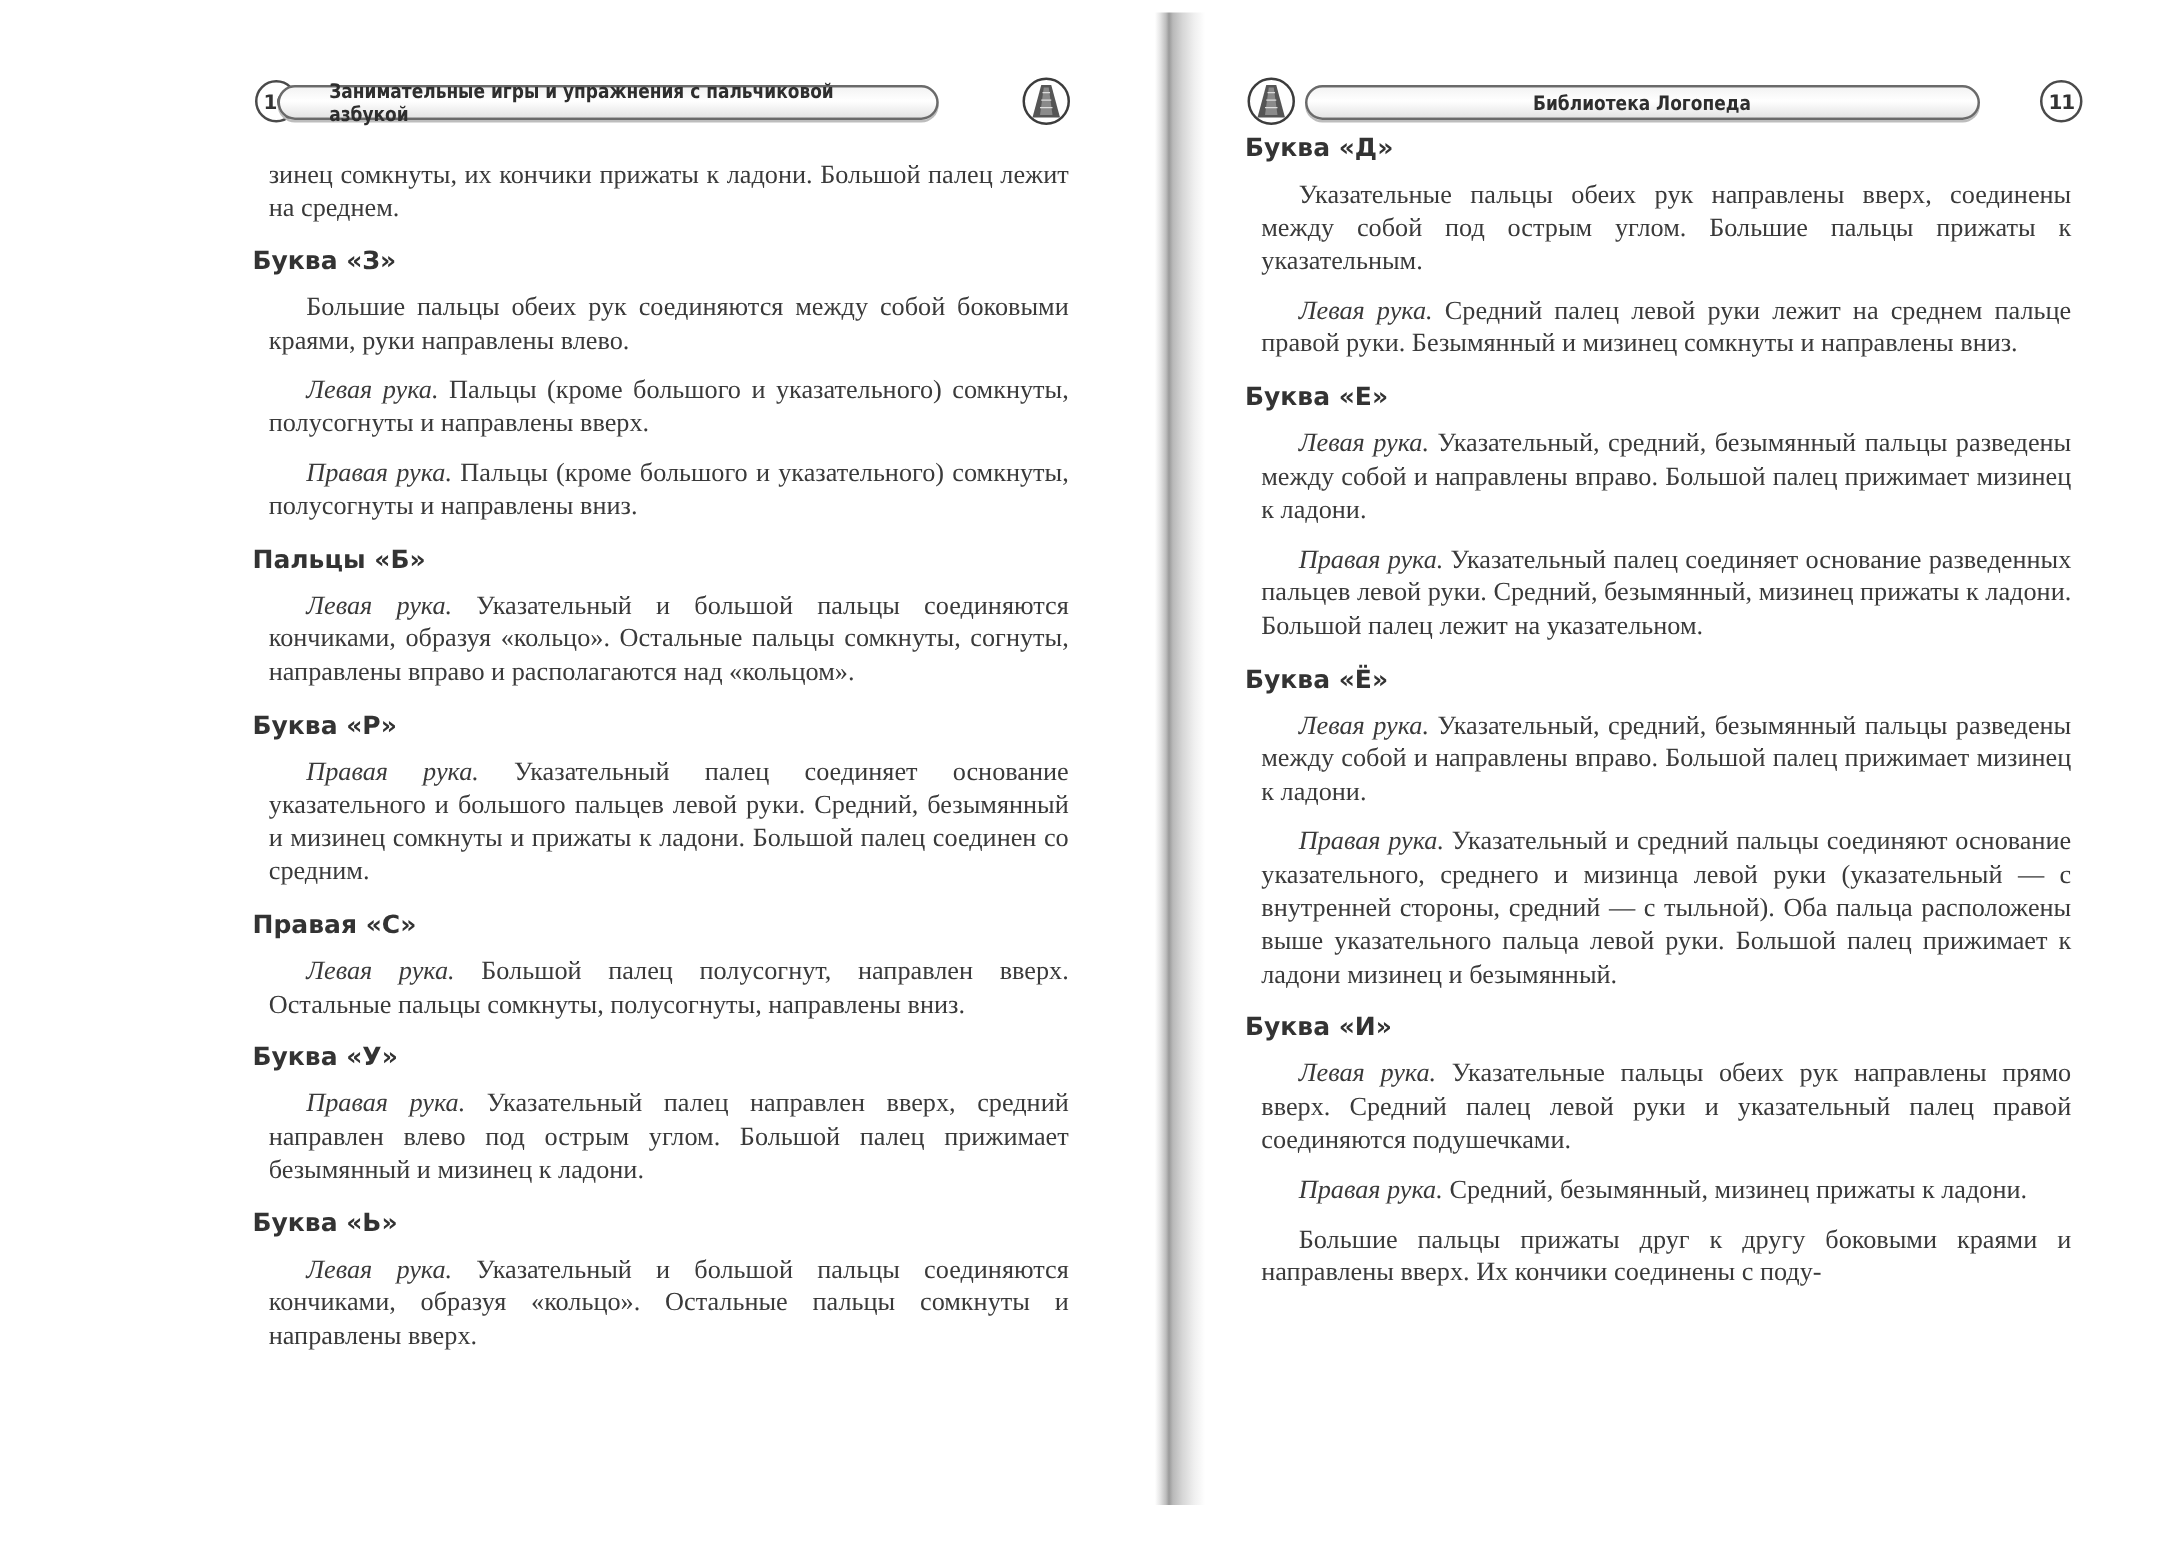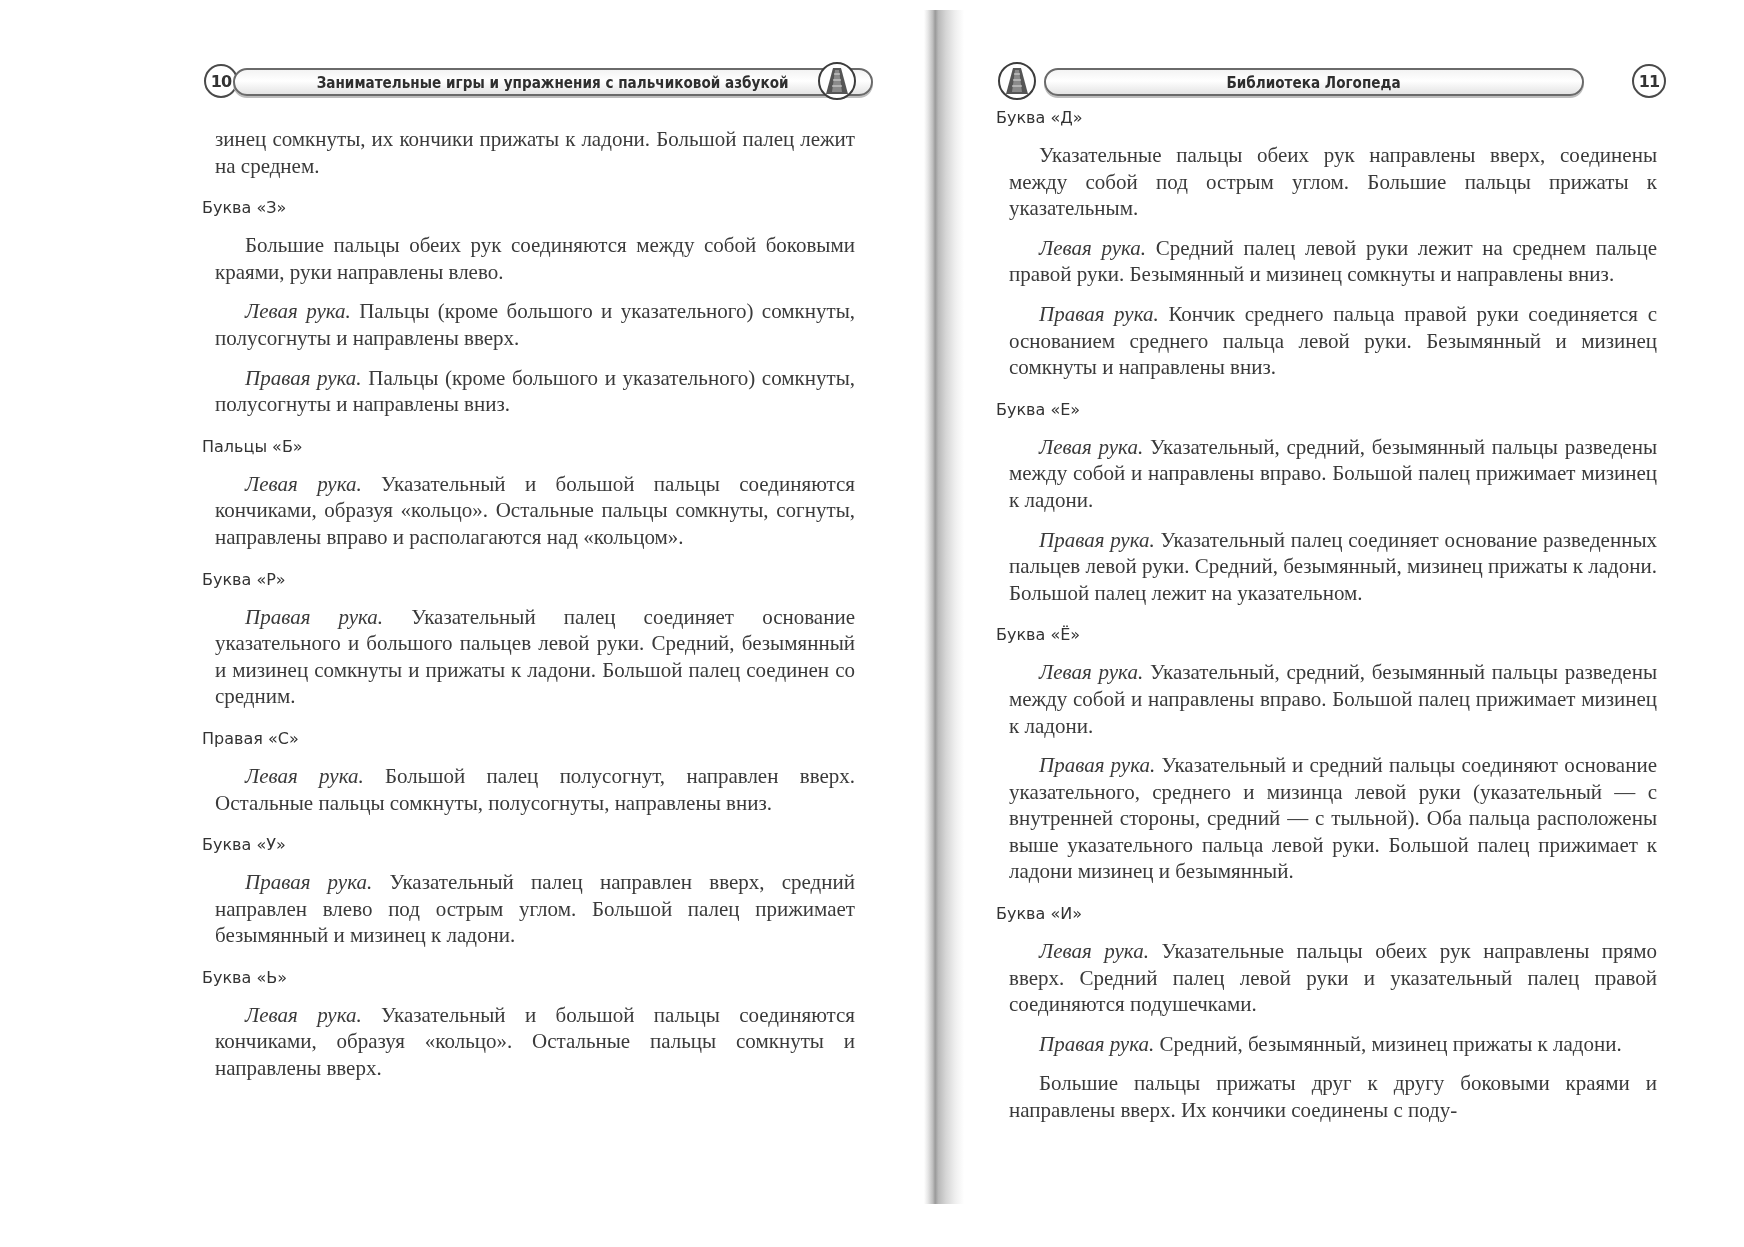--- a/index.html
+++ b/index.html
@@ -90,21 +90,21 @@
     height: 38px;
     border: 2px solid #3c3c3c;
     border-radius: 50%;
     box-sizing: border-box;
     background: #fff;
     overflow: hidden;
   }
   .logo svg { display: block; width: 100%; height: 100%; }
 
   .page-left .pagenum { left: 4px; }
-  .page-left .runner { left: 33px; width: 640px; transform-origin: left center; transform: none; text-align: center; }
+  .page-left .runner { left: 22px; width: 529px; transform-origin: left center; transform: none; }
   .page-left .runner span { display: inline-block; transform: scaleX(0.85); }
   .page-left .logo { left: 618px; }
 
   .page-right .logo { left: 4px; }
   .page-right .runner { left: 50px; width: 540px; transform: none; }
   .page-right .runner span { display: inline-block; transform: scaleX(0.85); }
   .page-right .pagenum { left: 638px; }
 
   
   .body {
@@ -118,22 +118,22 @@
     hyphens: manual;
   }
   .page-right .body { top: 107px; }
   .body p {
     margin: 13px;
     text-indent: 30px;
   }
   .body p.cont { text-indent: 0; }
   .body .heading {
     font-family: "DejaVu Sans", sans-serif;
-    font-weight: normal;
-    font-size: 16px;
+    font-weight: bold;
+    font-size: 20px;
     color: #333;
     margin: 18px 0 10px 0;
     line-height: 22px;
     text-indent: 0;
   }
   .page-right .body .heading:first-child { margin-top: 0; }
   .body em {
     font-style: italic;
   }
 </style>
@@ -191,21 +191,20 @@
       </div>
       <div class="runner">
         <span>Библиотека Логопеда</span>
       </div>
       <div class="pagenum">11</div>
     </div>
     <div class="body" id="right-body">
         <div class="heading">Буква «Д»</div>
         <p><span>Указательные пальцы обеих рук направлены вверх, соединены между собой под острым углом. Большие пальцы прижаты к указательным.</span></p>
         <p><em>Левая рука.</em><span> Средний палец левой руки лежит на среднем пальце правой руки. Безымянный и мизинец сомкнуты и направлены вниз.</span></p>
-        <p><em>Правая рука.</em><span> Кончик среднего пальца правой руки соединяется с основанием среднего пальца левой руки. Безымянный и мизинец сомкнуты и направлены вниз.</span></p>
         <div class="heading">Буква «Е»</div>
         <p><em>Левая рука.</em><span> Указательный, средний, безымянный пальцы разведены между собой и направлены вправо. Большой палец прижимает мизинец к ладони.</span></p>
         <p><em>Правая рука.</em><span> Указательный палец соединяет основание разведенных пальцев левой руки. Средний, безымянный, мизинец прижаты к ладони. Большой палец лежит на указательном.</span></p>
         <div class="heading">Буква «Ё»</div>
         <p><em>Левая рука.</em><span> Указательный, средний, безымянный пальцы разведены между собой и направлены вправо. Большой палец прижимает мизинец к ладони.</span></p>
         <p><em>Правая рука.</em><span> Указательный и средний пальцы соединяют основание указательного, среднего и мизинца левой руки (указательный — с внутренней стороны, средний — с тыльной). Оба пальца расположены выше указательного пальца левой руки. Большой палец прижимает к ладони мизинец и безымянный.</span></p>
         <div class="heading">Буква «И»</div>
         <p><em>Левая рука.</em><span> Указательные пальцы обеих рук направлены прямо вверх. Средний палец левой руки и указательный палец правой соединяются подушечками.</span></p>
         <p><em>Правая рука.</em><span> Средний, безымянный, мизинец прижаты к ладони.</span></p>
         <p><span>Большие пальцы прижаты друг к другу боковыми краями и направлены вверх. Их кончики соединены с поду-</span></p>

